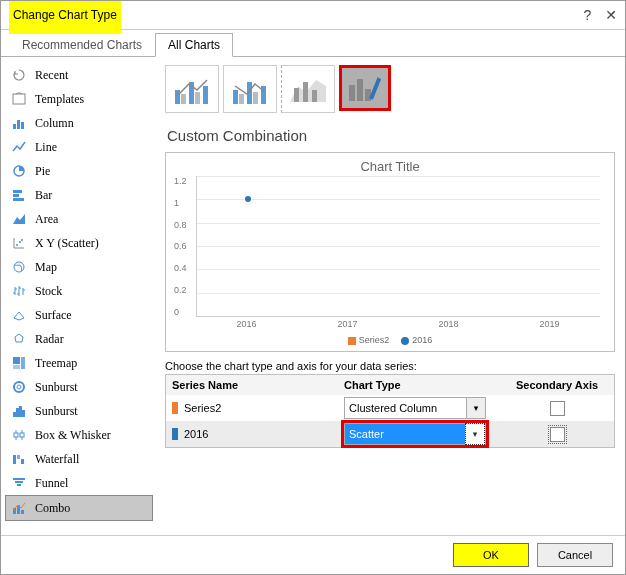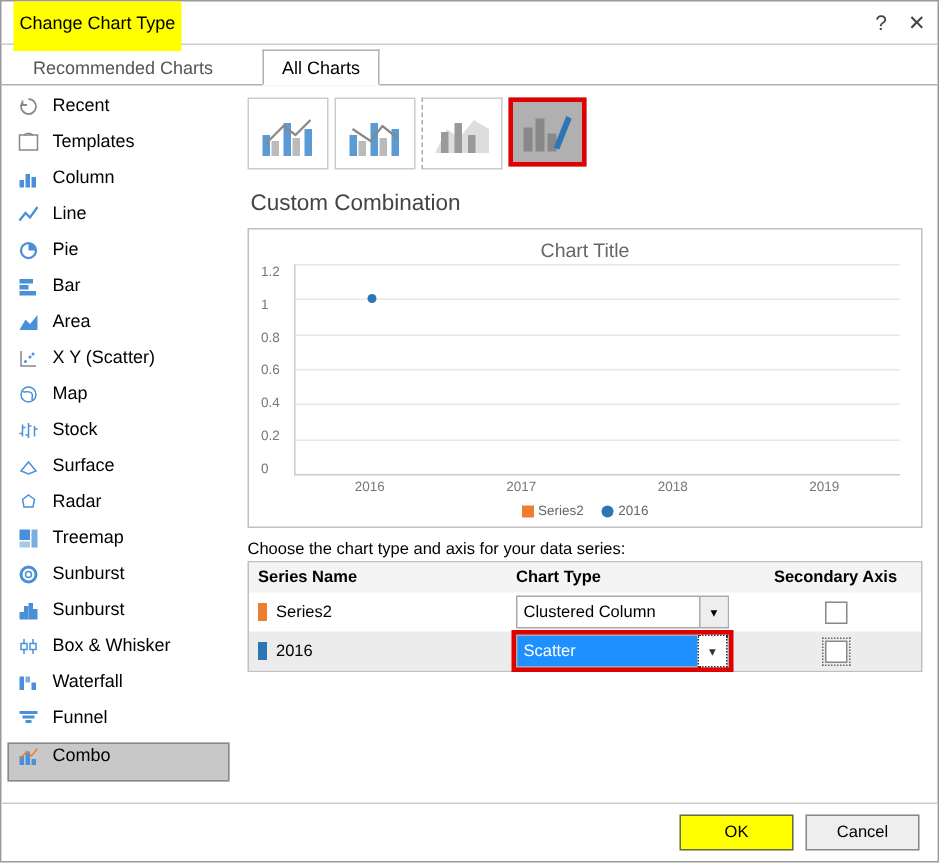--- a/index.html
+++ b/index.html
@@ -50,37 +50,38 @@
     color: #555;
     border: 1px solid transparent;
     position: relative;
     top: 1px;
   }
   .tab.active {
     border: 1px solid #b0b0b0;
     border-bottom: 1px solid #fff;
     background: #fff;
     color: #000;
-    margin-left: 20px;
   }
   .content {
     display: flex;
     height: calc(100% - 28px - 26px - 38px);
   }
   .sidebar {
     width: 156px;
     overflow-y: auto;
     padding: 6px 0;
   }
   .sidebar-item {
     display: flex;
+    align-items: center;
     height: 24px;
     padding: 0 10px;
     gap: 8px;
     cursor: default;
+    font-family: Liberation Serif, serif;
   }
   .sidebar-item .icon-slot {
     width: 16px;
     height: 16px;
     display: flex;
     align-items: center;
     justify-content: center;
   }
   .sidebar-item.selected {
     background: #c8c8c8;

